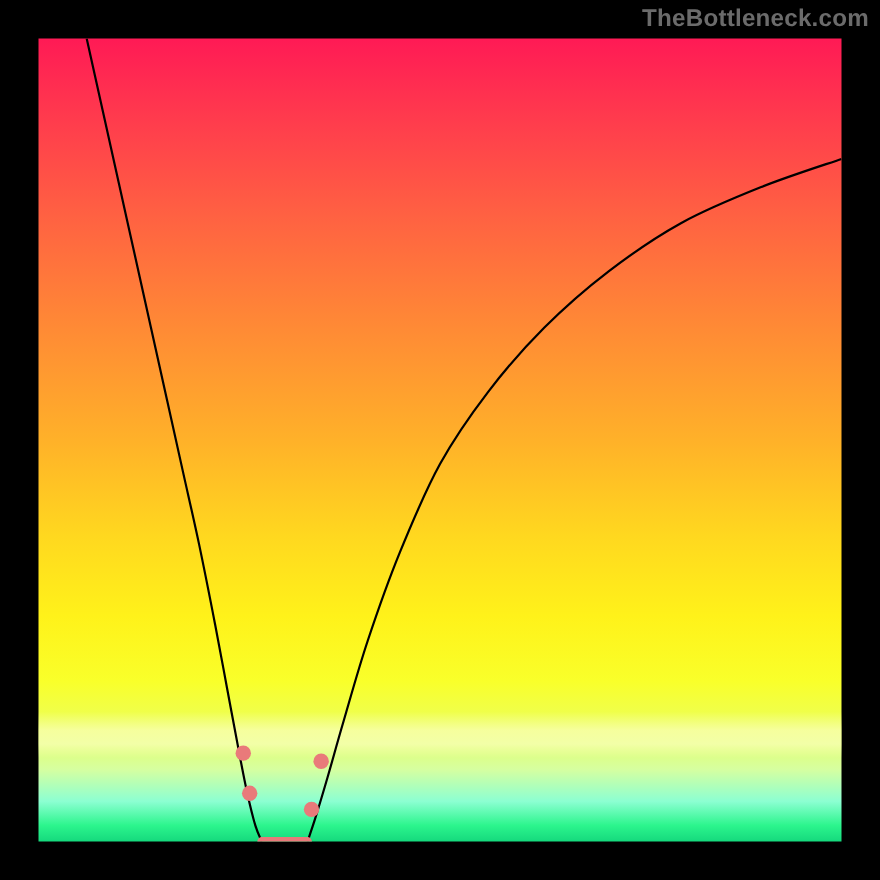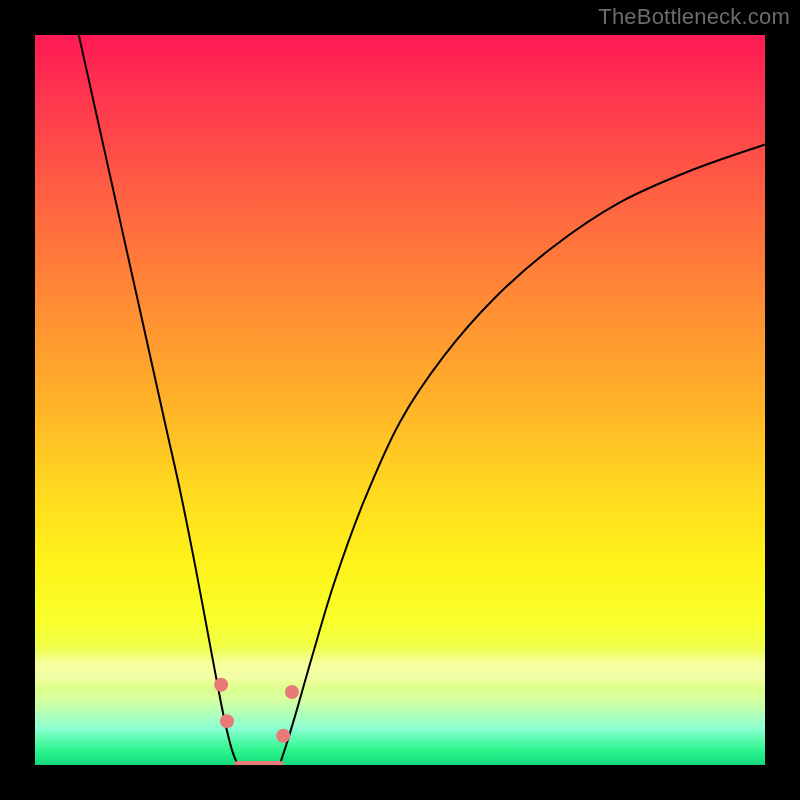--- a/index.html
+++ b/index.html
@@ -56,21 +56,21 @@
       rgba(255,255,200,0.0) 100%
     );
     pointer-events: none;
   }
   .watermark {
     position: absolute;
     top: 4px;
     right: 10px;
     color: #6b6b6b;
     font-size: 22px;
-    font-weight: 400;
+    font-weight: 700;
     letter-spacing: 0.2px;
     user-select: none;
   }
   svg.curves {
     position: absolute;
     left: 0;
     top: 0;
     width: 730px;
     height: 730px;
     pointer-events: none;

